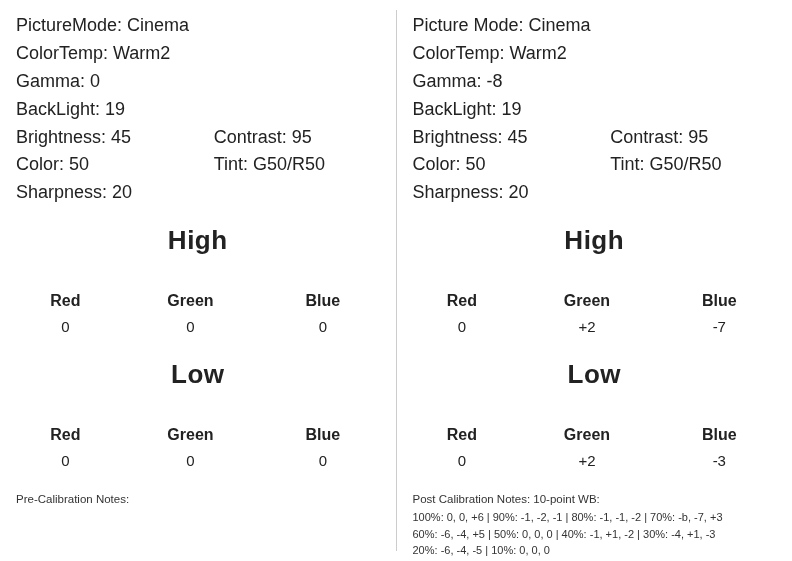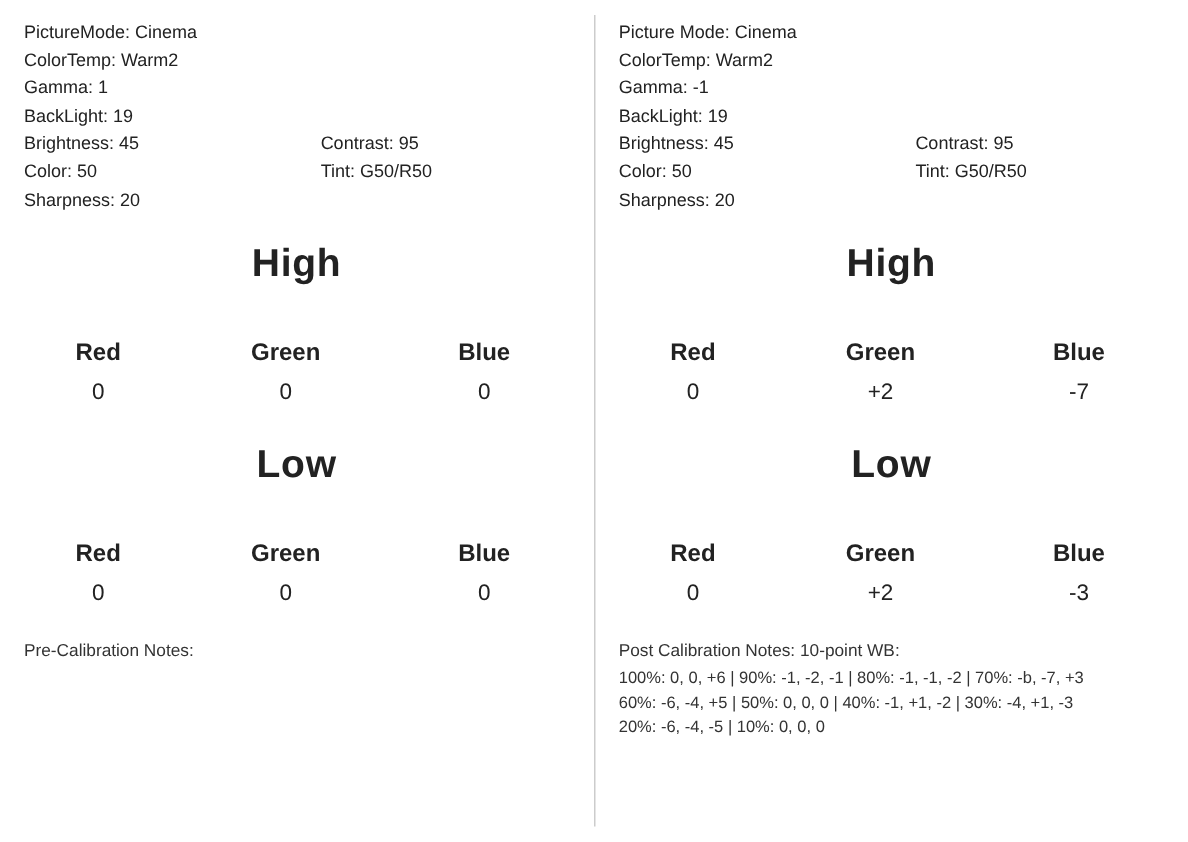--- a/index.html
+++ b/index.html
@@ -21,21 +21,21 @@
       flex: 1;
       padding: 12px 16px;
       position: relative;
     }
     .divider {
       width: 1px;
       background: #ccc;
       margin: 10px 0;
     }
     .settings-block {
-      font-size: 12px;
+      font-size: 18px;
       line-height: 1.55;
       margin-bottom: 8px;
     }
     .settings-row {
       display: flex;
       gap: 32px;
     }
     .settings-col {
       flex: 1;
     }
@@ -77,21 +77,21 @@
   </style>
 </head>
 <body>
 
 <div class="page">
 
   <div class="panel">
     <div class="settings-block">
       <div>PictureMode: Cinema</div>
       <div>ColorTemp: Warm2</div>
-      <div>Gamma: 1</div>
+      <div>Gamma: 0</div>
       <div>BackLight: 19</div>
       <div class="settings-row">
         <div class="settings-col">
           <div>Brightness: 45</div>
           <div>Color: 50</div>
           <div>Sharpness: 20</div>
         </div>
         <div class="settings-col">
           <div>Contrast: 95</div>
           <div>Tint: G50/R50</div>
@@ -137,21 +137,21 @@
 
     <div class="notes-label">Pre-Calibration Notes:</div>
   </div>
 
   <div class="divider"></div>
 
   <div class="panel">
     <div class="settings-block">
       <div>Picture Mode: Cinema</div>
       <div>ColorTemp: Warm2</div>
-      <div>Gamma: -1</div>
+      <div>Gamma: -8</div>
       <div>BackLight: 19</div>
       <div class="settings-row">
         <div class="settings-col">
           <div>Brightness: 45</div>
           <div>Color: 50</div>
           <div>Sharpness: 20</div>
         </div>
         <div class="settings-col">
           <div>Contrast: 95</div>
           <div>Tint: G50/R50</div>

